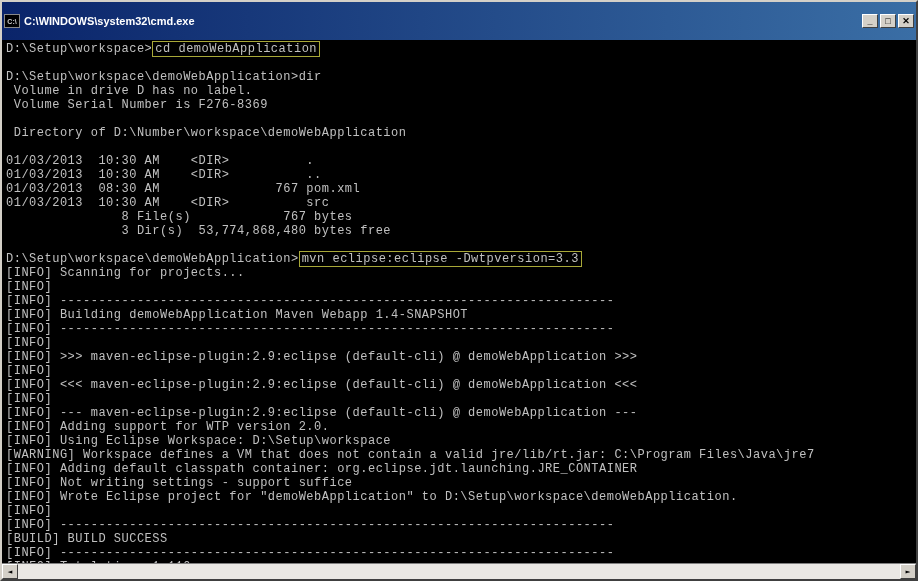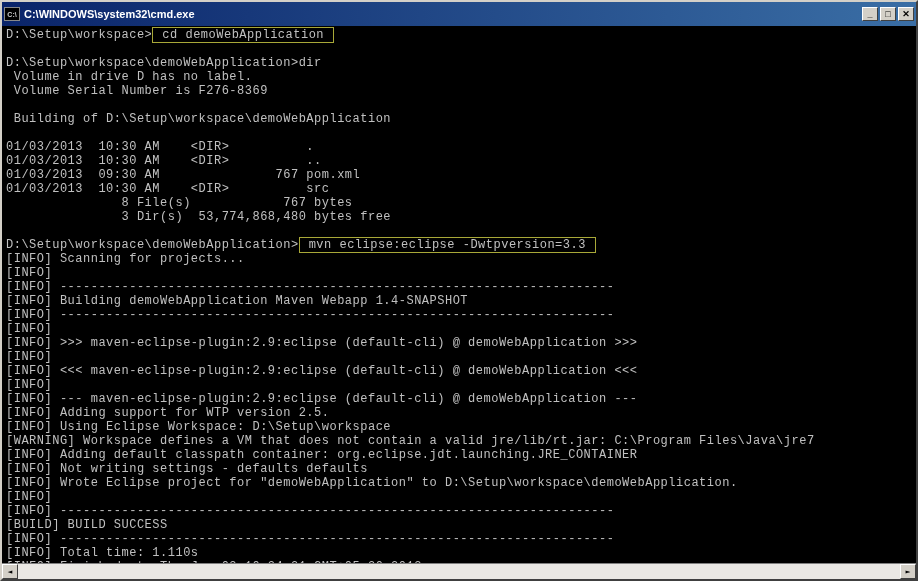--- a/index.html
+++ b/index.html
@@ -12,21 +12,21 @@
 .window {
   width: 918px;
   height: 581px;
   border: 2px solid;
   border-color: #d4d0c8 #404040 #404040 #d4d0c8;
   background: #000;
   display: flex;
   flex-direction: column;
 }
 .title-bar {
-  height: 24px;
+  height: 38px;
   background: linear-gradient(to right, #0a246a, #3a6ea5);
   display: flex;
   align-items: center;
   padding: 0 2px;
   color: #fff;
   font-family: Tahoma, sans-serif;
   font-size: 11px;
   font-weight: bold;
 }
 .title-icon {
@@ -65,21 +65,21 @@
   font-family: "Lucida Console", "Courier New", monospace;
   font-size: 12px;
   line-height: 14px;
   padding: 2px 4px;
   white-space: pre;
   overflow: auto;
   letter-spacing: 0.5px;
 }
 .hl {
   border: 1px solid #a8a838;
-  padding: 0 9px;
+  padding: 0 2px;
   display: inline;
 }
 .scrollbar-h {
   height: 16px;
   background: #d4d0c8;
   border-top: 1px solid #808080;
   display: flex;
 }
 .sb-btn {
   width: 16px;
@@ -111,46 +111,46 @@
       <div class="title-btn">✕</div>
     </div>
   </div>
 
   <div class="terminal"><span>D:\Setup\workspace&gt;</span><span class="hl">cd demoWebApplication</span>
 <span></span>
 <span>D:\Setup\workspace\demoWebApplication&gt;dir</span>
 <span> Volume in drive D has no label.</span>
 <span> Volume Serial Number is F276-8369</span>
 <span></span>
-<span> Building of D:\Setup\workspace\demoWebApplication</span>
+<span> Directory of D:\Number\workspace\demoWebApplication</span>
 <span></span>
 <span>01/03/2013  10:30 AM    &lt;DIR&gt;          .</span>
 <span>01/03/2013  10:30 AM    &lt;DIR&gt;          ..</span>
-<span>01/03/2013  09:30 AM               767 pom.xml</span>
+<span>01/03/2013  08:30 AM               767 pom.xml</span>
 <span>01/03/2013  10:30 AM    &lt;DIR&gt;          src</span>
 <span>               8 File(s)            767 bytes</span>
 <span>               3 Dir(s)  53,774,868,480 bytes free</span>
 <span></span>
 <span>D:\Setup\workspace\demoWebApplication&gt;</span><span class="hl">mvn eclipse:eclipse -Dwtpversion=3.3</span>
 <span>[INFO] Scanning for projects...</span>
 <span>[INFO]</span>
 <span>[INFO] ------------------------------------------------------------------------</span>
 <span>[INFO] Building demoWebApplication Maven Webapp 1.4-SNAPSHOT</span>
 <span>[INFO] ------------------------------------------------------------------------</span>
 <span>[INFO]</span>
 <span>[INFO] &gt;&gt;&gt; maven-eclipse-plugin:2.9:eclipse (default-cli) @ demoWebApplication &gt;&gt;&gt;</span>
 <span>[INFO]</span>
 <span>[INFO] &lt;&lt;&lt; maven-eclipse-plugin:2.9:eclipse (default-cli) @ demoWebApplication &lt;&lt;&lt;</span>
 <span>[INFO]</span>
 <span>[INFO] --- maven-eclipse-plugin:2.9:eclipse (default-cli) @ demoWebApplication ---</span>
-<span>[INFO] Adding support for WTP version 2.5.</span>
+<span>[INFO] Adding support for WTP version 2.0.</span>
 <span>[INFO] Using Eclipse Workspace: D:\Setup\workspace</span>
 <span>[WARNING] Workspace defines a VM that does not contain a valid jre/lib/rt.jar: C:\Program Files\Java\jre7</span>
 <span>[INFO] Adding default classpath container: org.eclipse.jdt.launching.JRE_CONTAINER</span>
-<span>[INFO] Not writing settings - defaults defaults</span>
+<span>[INFO] Not writing settings - support suffice</span>
 <span>[INFO] Wrote Eclipse project for "demoWebApplication" to D:\Setup\workspace\demoWebApplication.</span>
 <span>[INFO]</span>
 <span>[INFO] ------------------------------------------------------------------------</span>
 <span>[BUILD] BUILD SUCCESS</span>
 <span>[INFO] ------------------------------------------------------------------------</span>
 <span>[INFO] Total time: 1.110s</span>
 <span>[INFO] Finished at: Thu Jan 03 10:34:21 GMT+05:30 2013</span>
 
 
 </div>

